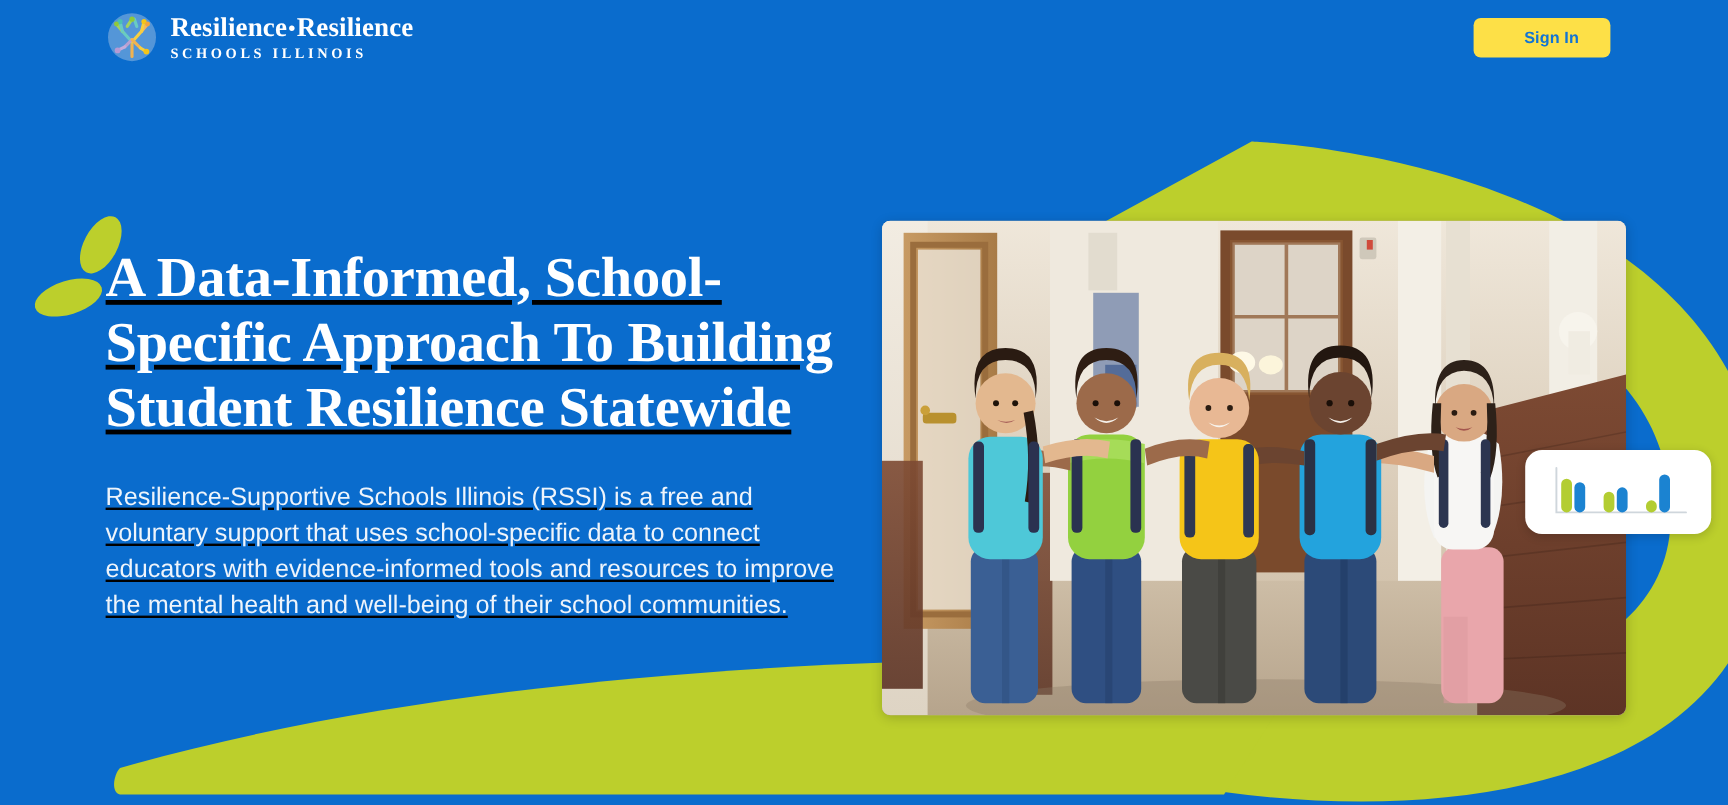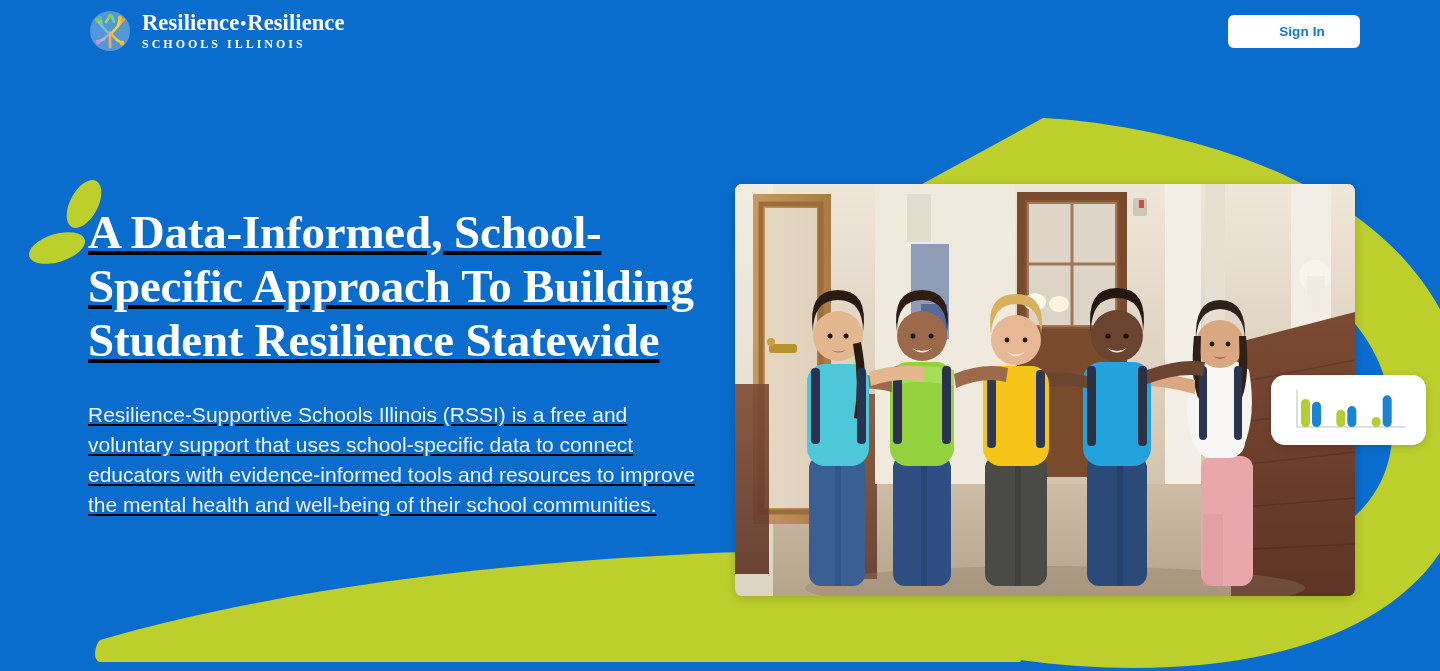--- a/index.html
+++ b/index.html
@@ -22,22 +22,22 @@
     font-weight:bold; font-size:22.5px; color:#ffffff;
     letter-spacing:.1px; line-height:1.05; white-space:nowrap;
   }
   .brand-title .dot { font-size:17px; vertical-align:1.5px; padding:0 1px; }
   .brand-sub {
     font-family:"Liberation Serif", serif;
     font-weight:bold; font-size:12px; color:#ffffff;
     letter-spacing:3.0px; line-height:1.2; margin-top:2px; white-space:nowrap;
   }
   .signin-btn {
-    position:absolute; left:1228px; top:15px; width:132px; height:33px;
-    background:#ffffff; border:none; border-radius:6px;
+    position:absolute; left:1228px; top:15px; width:114px; height:33px;
+    background:#fde047; border:none; border-radius:6px;
     color:#1274d4; font-family:"Liberation Sans", sans-serif;
     font-size:13.5px; font-weight:bold; letter-spacing:.1px;
     cursor:pointer; display:flex; align-items:center; justify-content:center;padding-left:16px;
   }
 
   
   .arc-layer { position:absolute; inset:0; z-index:5; pointer-events:none; }
   .leaves { position:absolute; left:22px; top:176px; width:112px; height:112px; z-index:12; }
 
   

